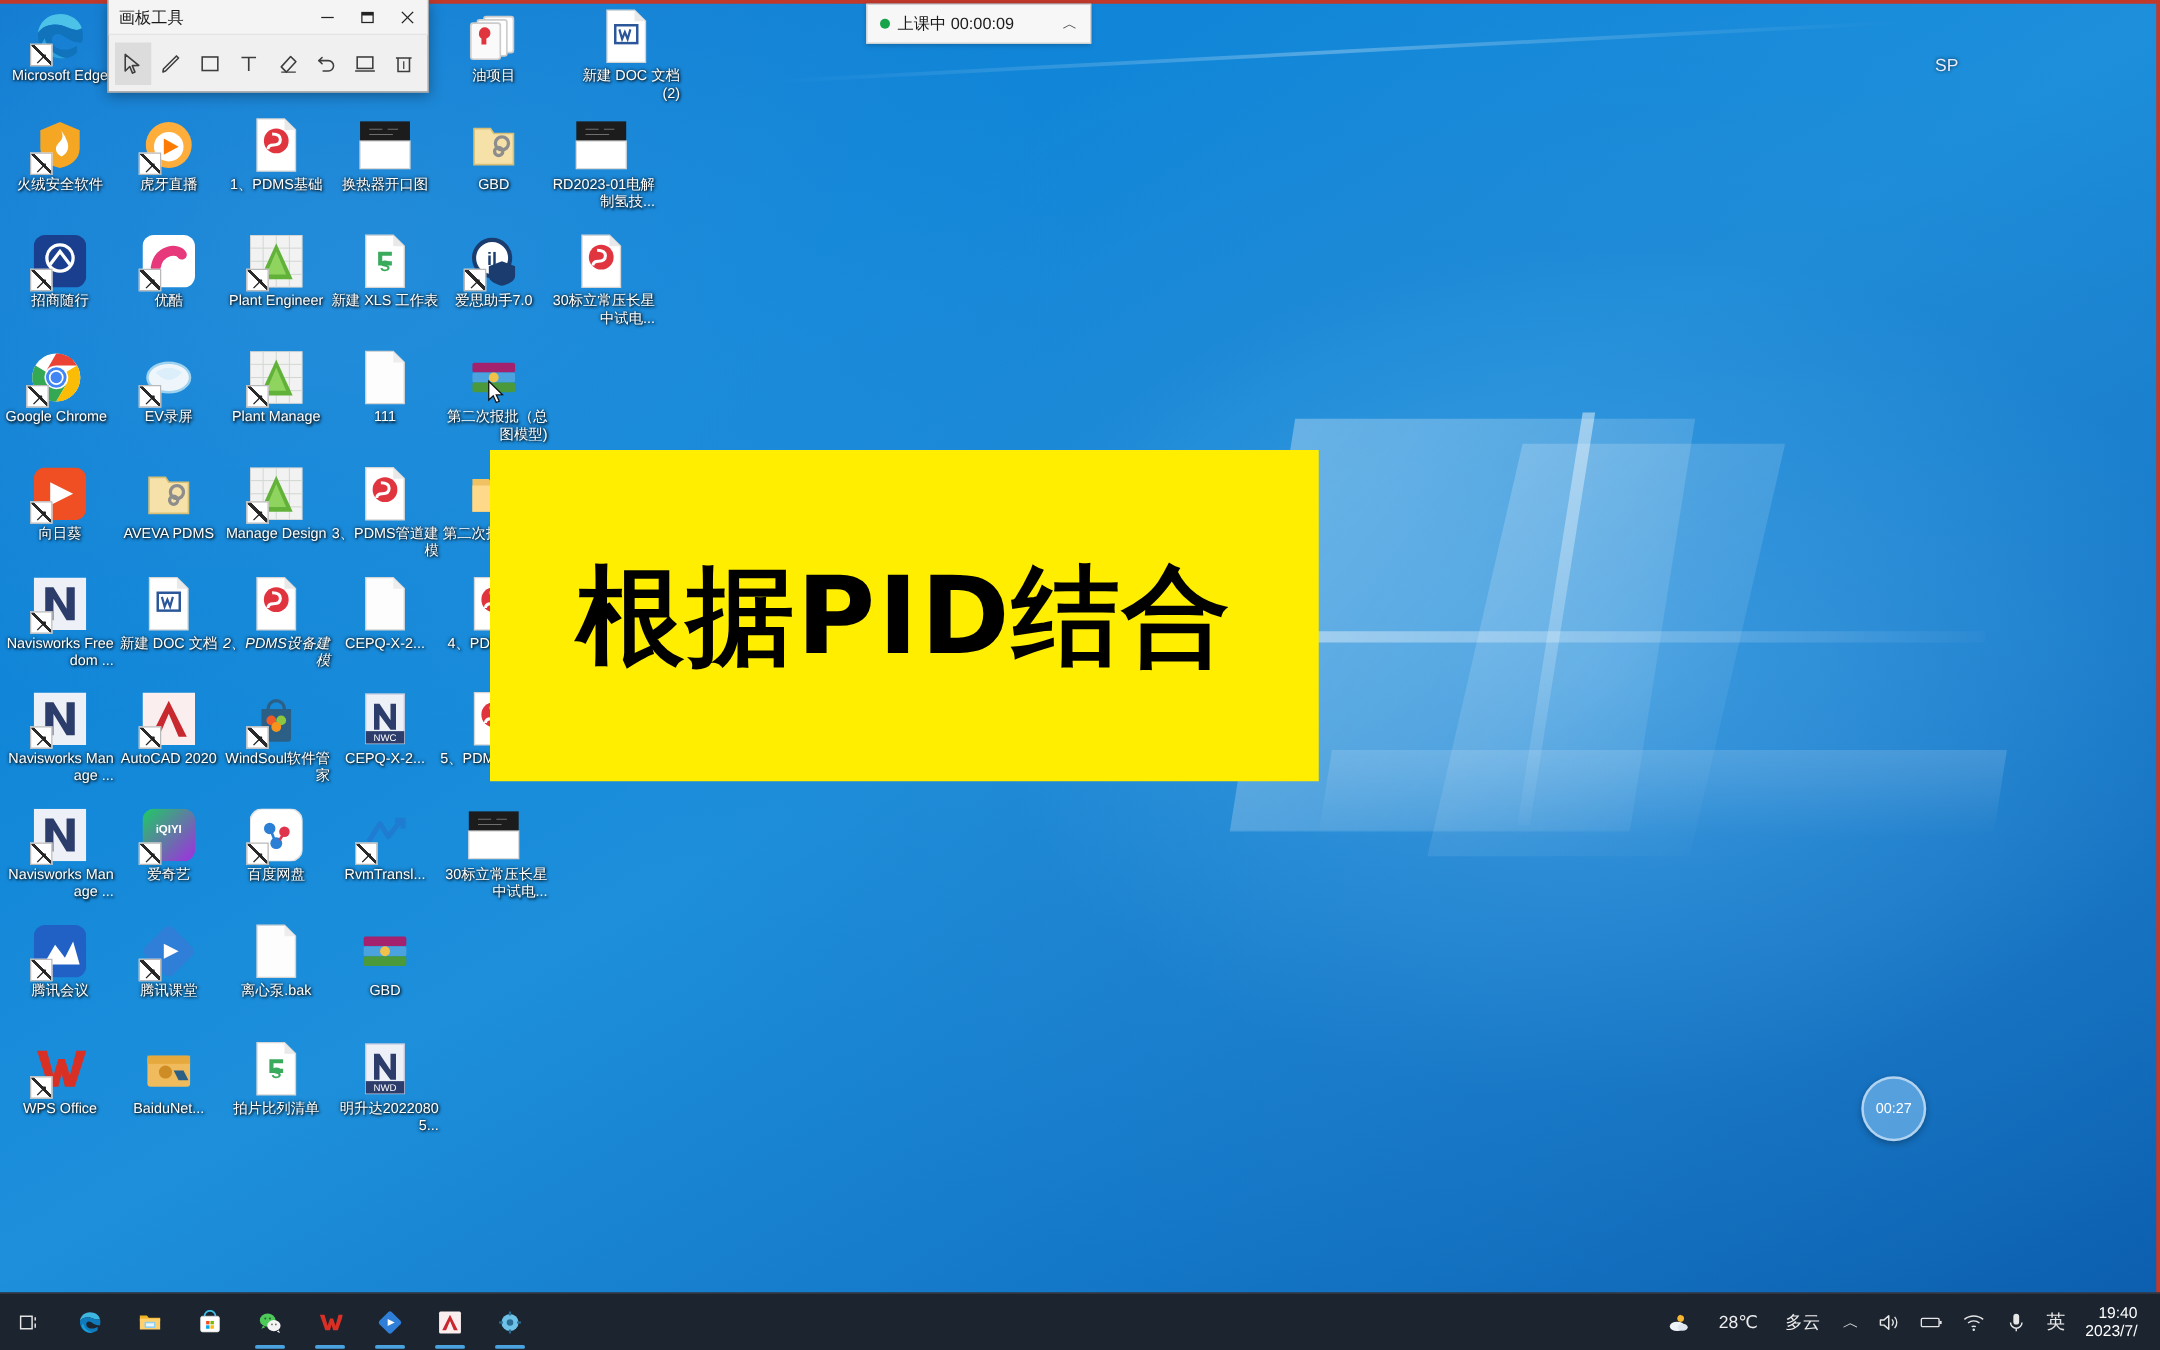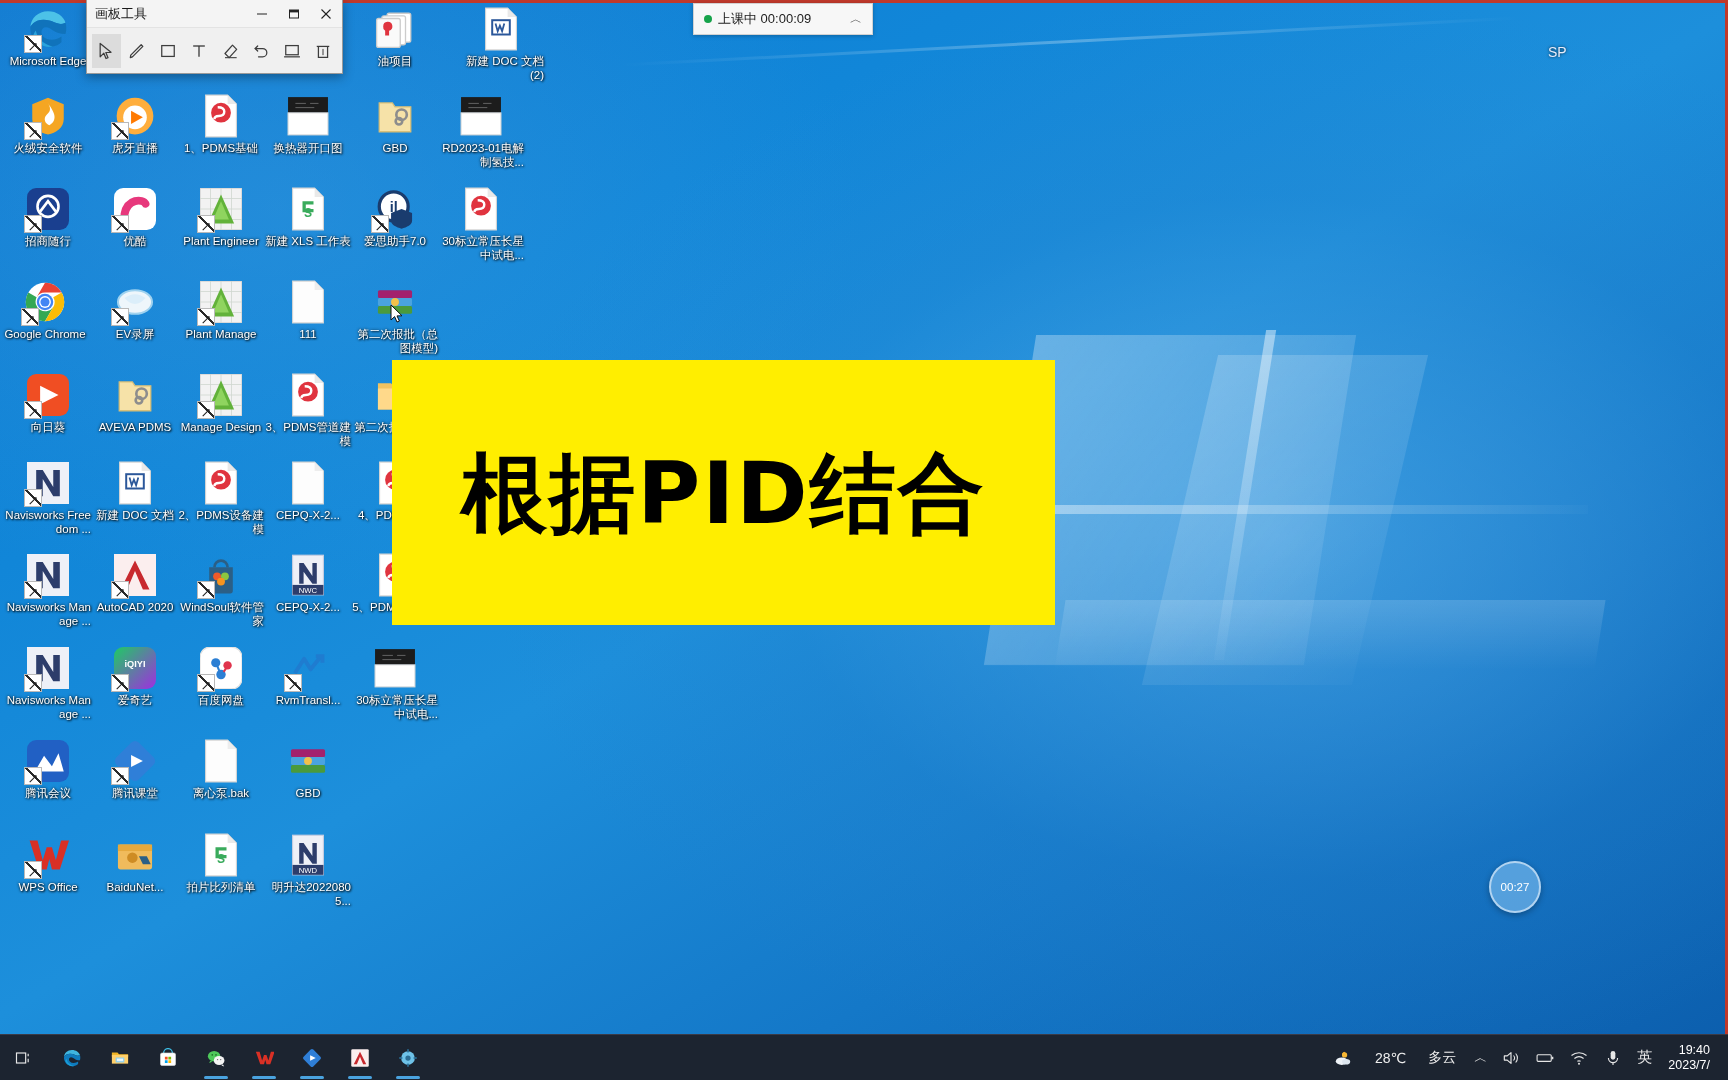--- a/index.html
+++ b/index.html
@@ -459,21 +459,21 @@
         <div class="glyph">
           <svg viewBox="0 0 32 40" width="36" height="44">
       <path d="M2 1h20l8 8v30H2z" fill="#fff" stroke="#d5d5d5"></path>
       <path d="M22 1l8 8h-8z" fill="#e9e9e9"></path>
       <rect x="8" y="12" width="16" height="13" fill="none" stroke="#2b579a" stroke-width="1.8"></rect>
       <path d="M11 15 l2 7 2-5 2 5 2-7" stroke="#2b579a" stroke-width="1.6" fill="none"></path>
           </svg>
         </div>
         <div class="lbl">新建 DOC 文档</div>
       </div>
-      <div class="dicon" style="left: 178px; top: 460px;">
+      <div class="dicon" style="left: 178px; top: 460px; font-style: italic;">
         <div class="glyph">
           <svg viewBox="0 0 32 40" width="36" height="44">
       <path d="M2 1h20l8 8v30H2z" fill="#fff" stroke="#d5d5d5"></path>
       <path d="M22 1l8 8h-8z" fill="#e9e9e9"></path>
       <circle cx="16" cy="17" r="9" fill="#e0343f"></circle>
       <path d="M13 12 q6 0 6 4 q0 4 -5 4 q-4 0 -4 3" stroke="#fff" stroke-width="2.2" fill="none"></path>
           </svg>
         </div>
         <div class="lbl">2、PDMS设备建模</div>
       </div>

